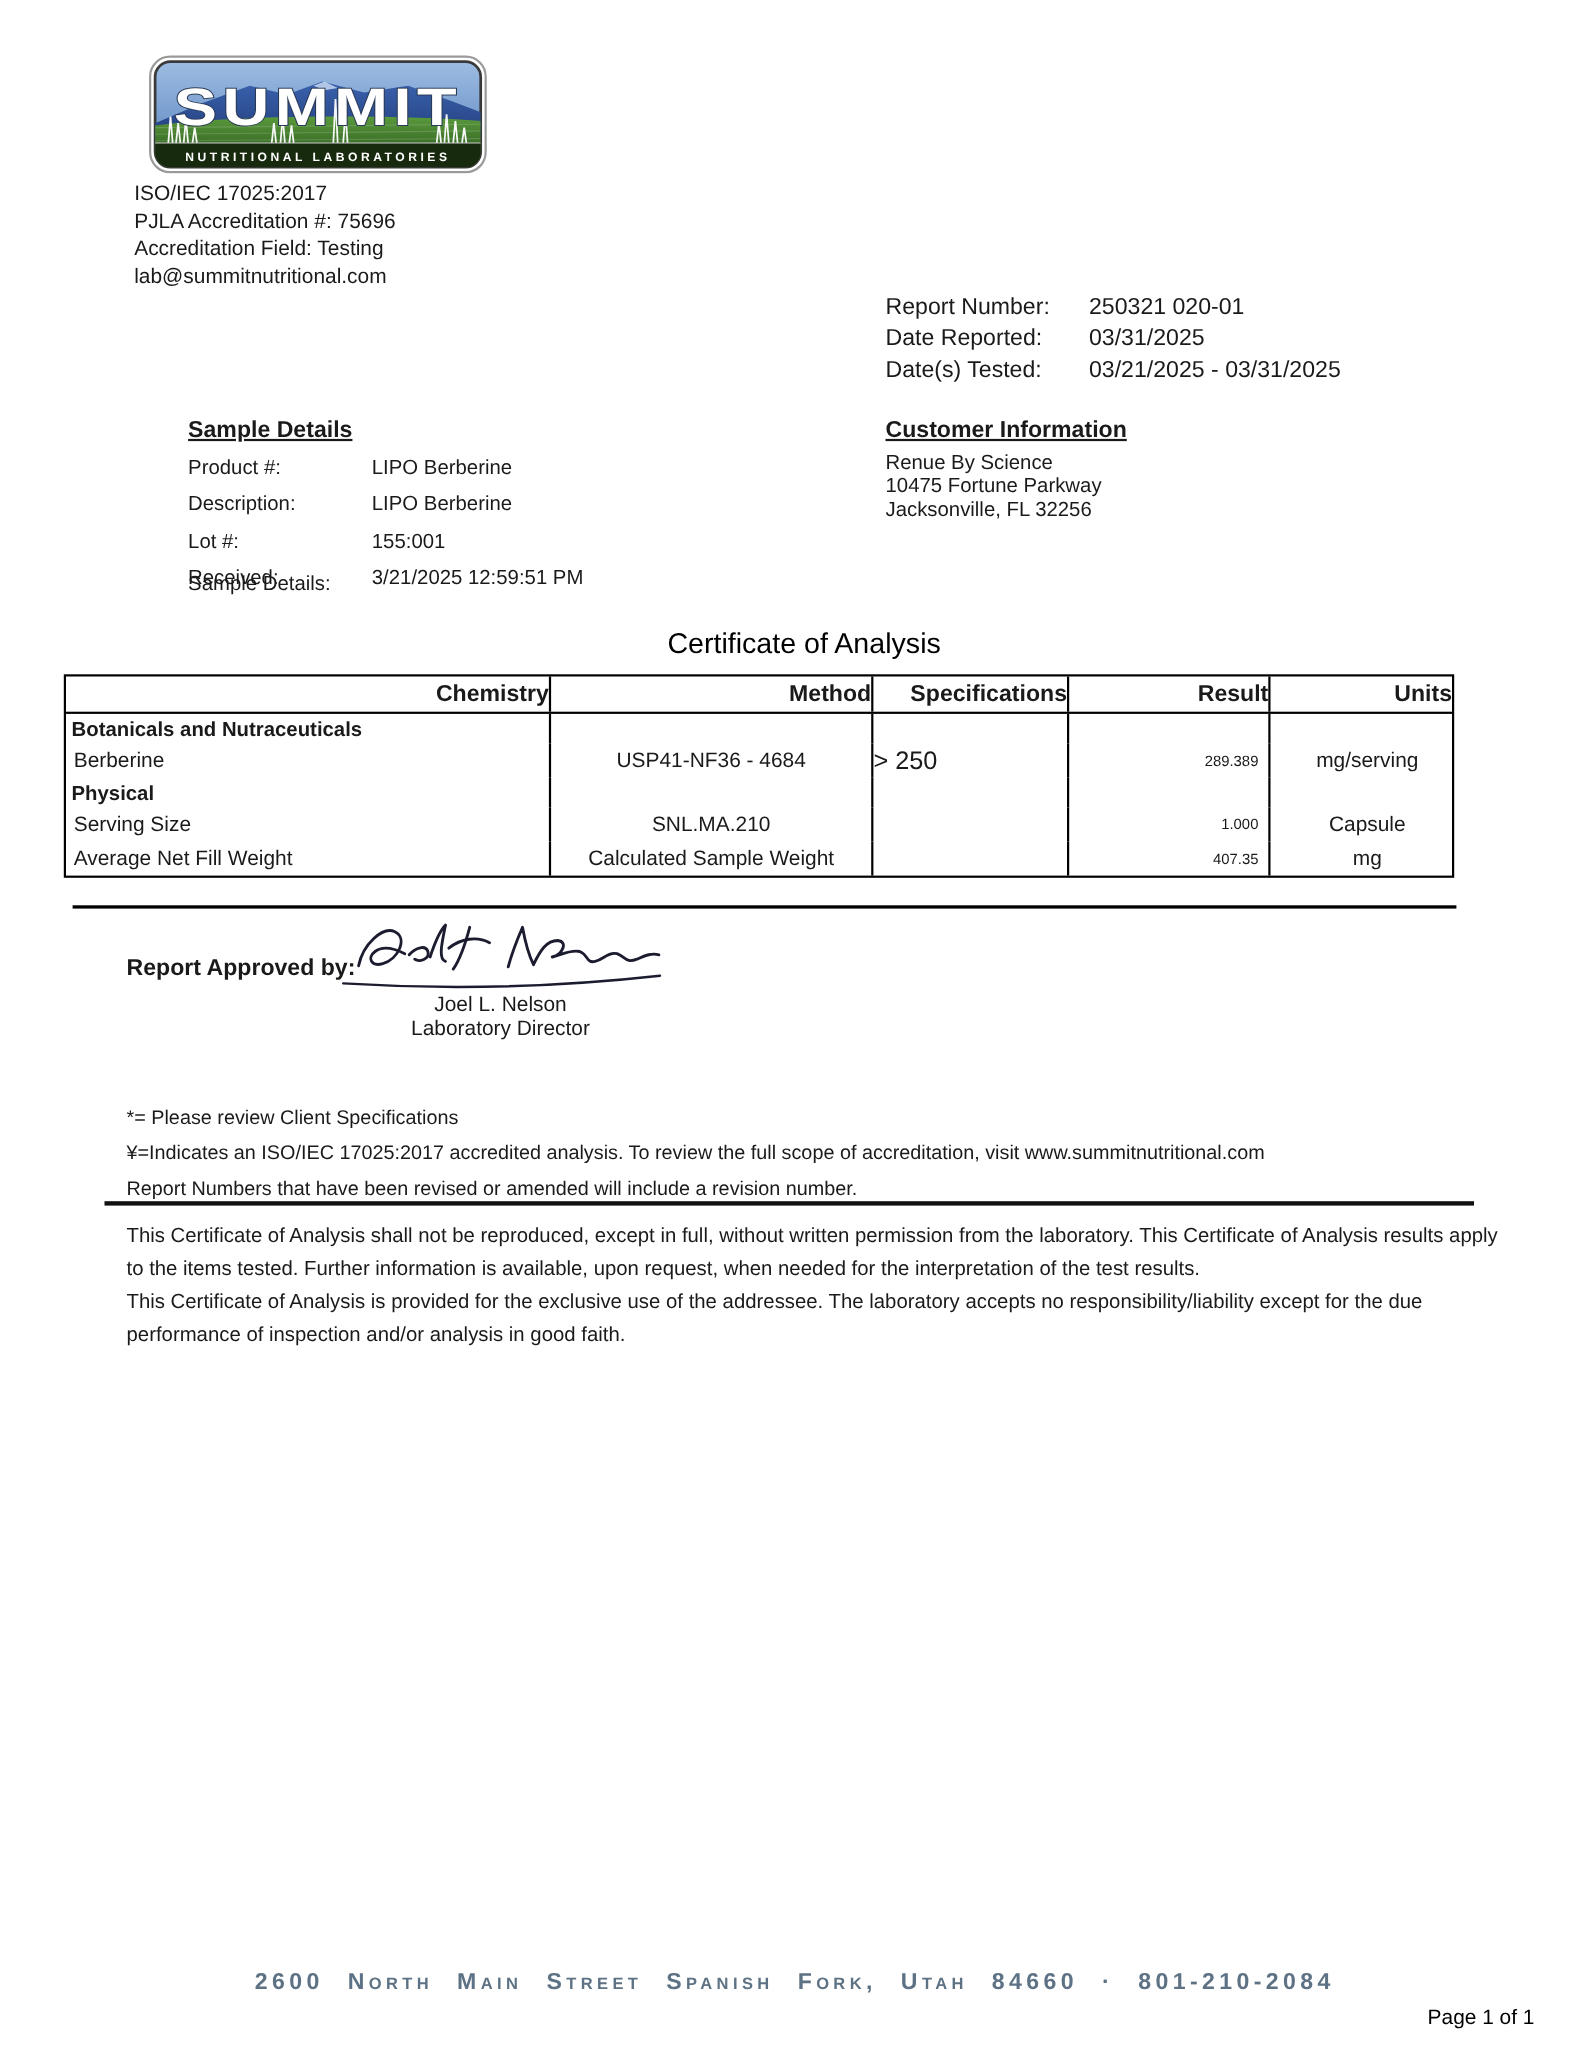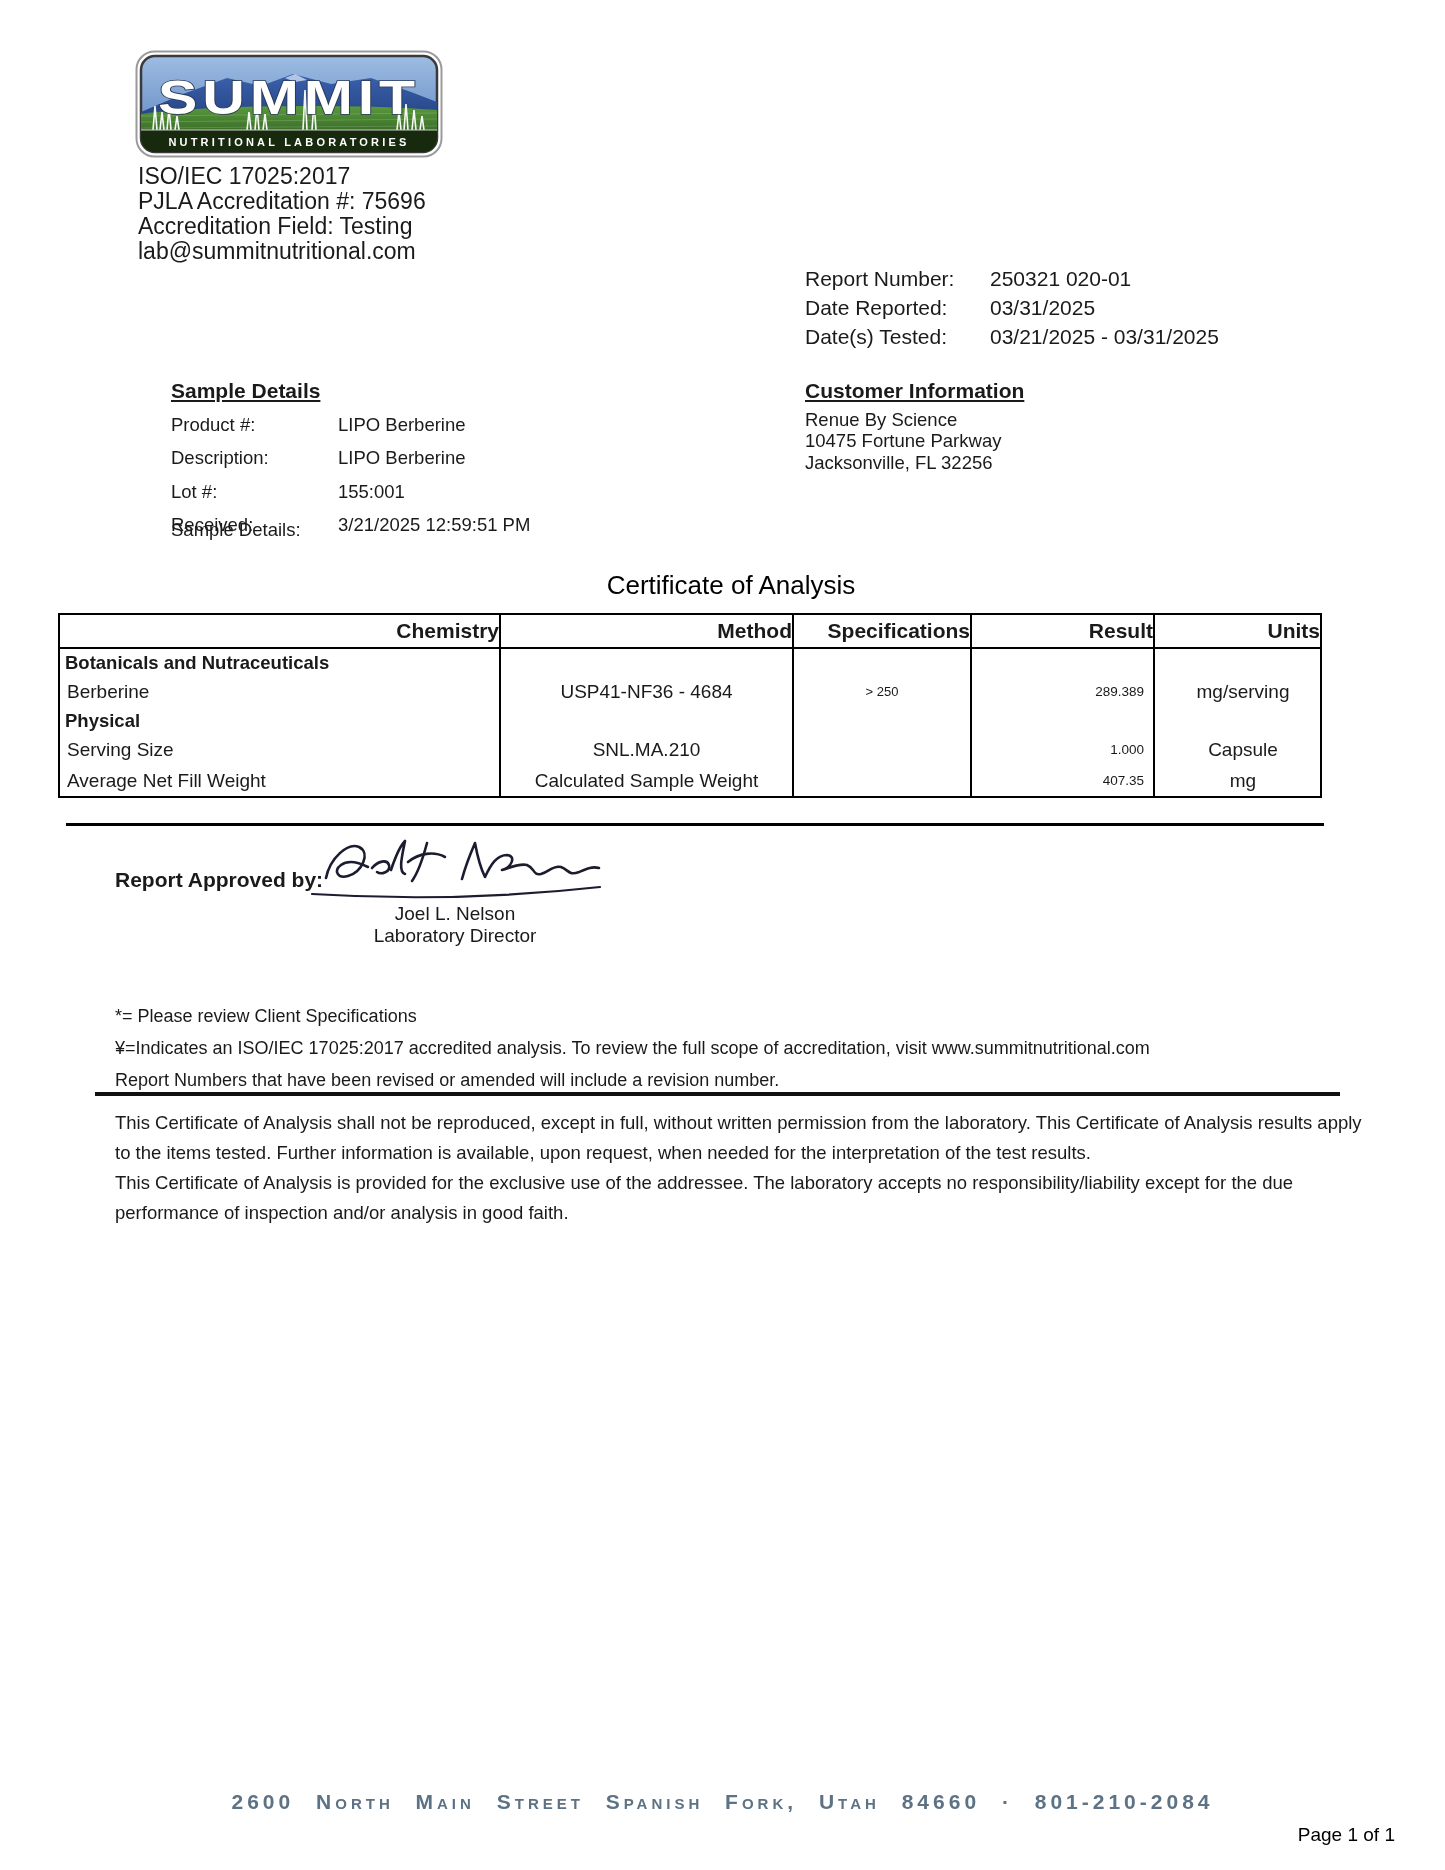--- a/index.html
+++ b/index.html
@@ -7,21 +7,21 @@
     position:relative;
     width:1445px;height:1870px;
     background:#ffffff;
     font-family:"Liberation Sans", sans-serif;
     color:#1a1a1a;
     overflow:hidden;
   }
   
   .logo{position:absolute;left:135px;top:50px;width:308px;height:108px;}
   
-  .accred{position:absolute;left:138px;top:164px;font-size:23px;line-height:25px;}
+  .accred{position:absolute;left:122px;top:164px;font-size:19px;line-height:25px;}
   
   .report-info{position:absolute;left:805px;top:264px;font-size:21px;line-height:29px;}
   .ri-row{display:flex;}
   .ri-label{width:185px;}
   .ri-value{}
   
   .section-heading{font-weight:bold;text-decoration:underline;font-size:21px;margin-bottom:7px;}
   .sample-details{position:absolute;left:171px;top:380px;font-size:18.5px;line-height:21.5px;}
   .sd-row{display:flex;margin-top:12px;}
   .sd-label{width:167px;}
@@ -37,21 +37,21 @@
   .t-head .cell{font-size:21px;font-weight:bold;text-align:right;height:32px;line-height:32px;}
   .cell{border-right:2px solid #000;box-sizing:border-box;overflow:hidden;white-space:nowrap;}
   .cell:last-child{border-right:none;}
   .row-section{height:27px;}
   .row-section .cell{line-height:27px;}
   .row-data{height:31px;}
   .row-data .cell{line-height:31px;}
   .c-name{padding-left:7px;font-size:19px;}
   .row-section .c-name{font-weight:bold;font-size:18.5px;padding-left:5px;}
   .c-method{text-align:center;font-size:19px;}
-  .c-spec{text-align:center;font-size:13px;}
+  .c-spec{text-align:left;font-size:23px;}
   .c-result{text-align:right;padding-right:9px;font-size:13.5px;}
   .c-units{padding-left:11px;font-size:19px;text-align:center;}
   
   .rule{position:absolute;background:#000;}
   .rule-1{left:66px;top:823px;width:1258px;height:3px;}
   .approved-label{position:absolute;left:115px;top:868px;font-size:21px;font-weight:600;}
   .signature{position:absolute;left:296px;top:832px;width:320px;height:80px;}
   .signer{position:absolute;left:300px;top:903px;width:310px;text-align:center;font-size:19px;line-height:22px;}
   .signer .name{}
   .signer .title{}

